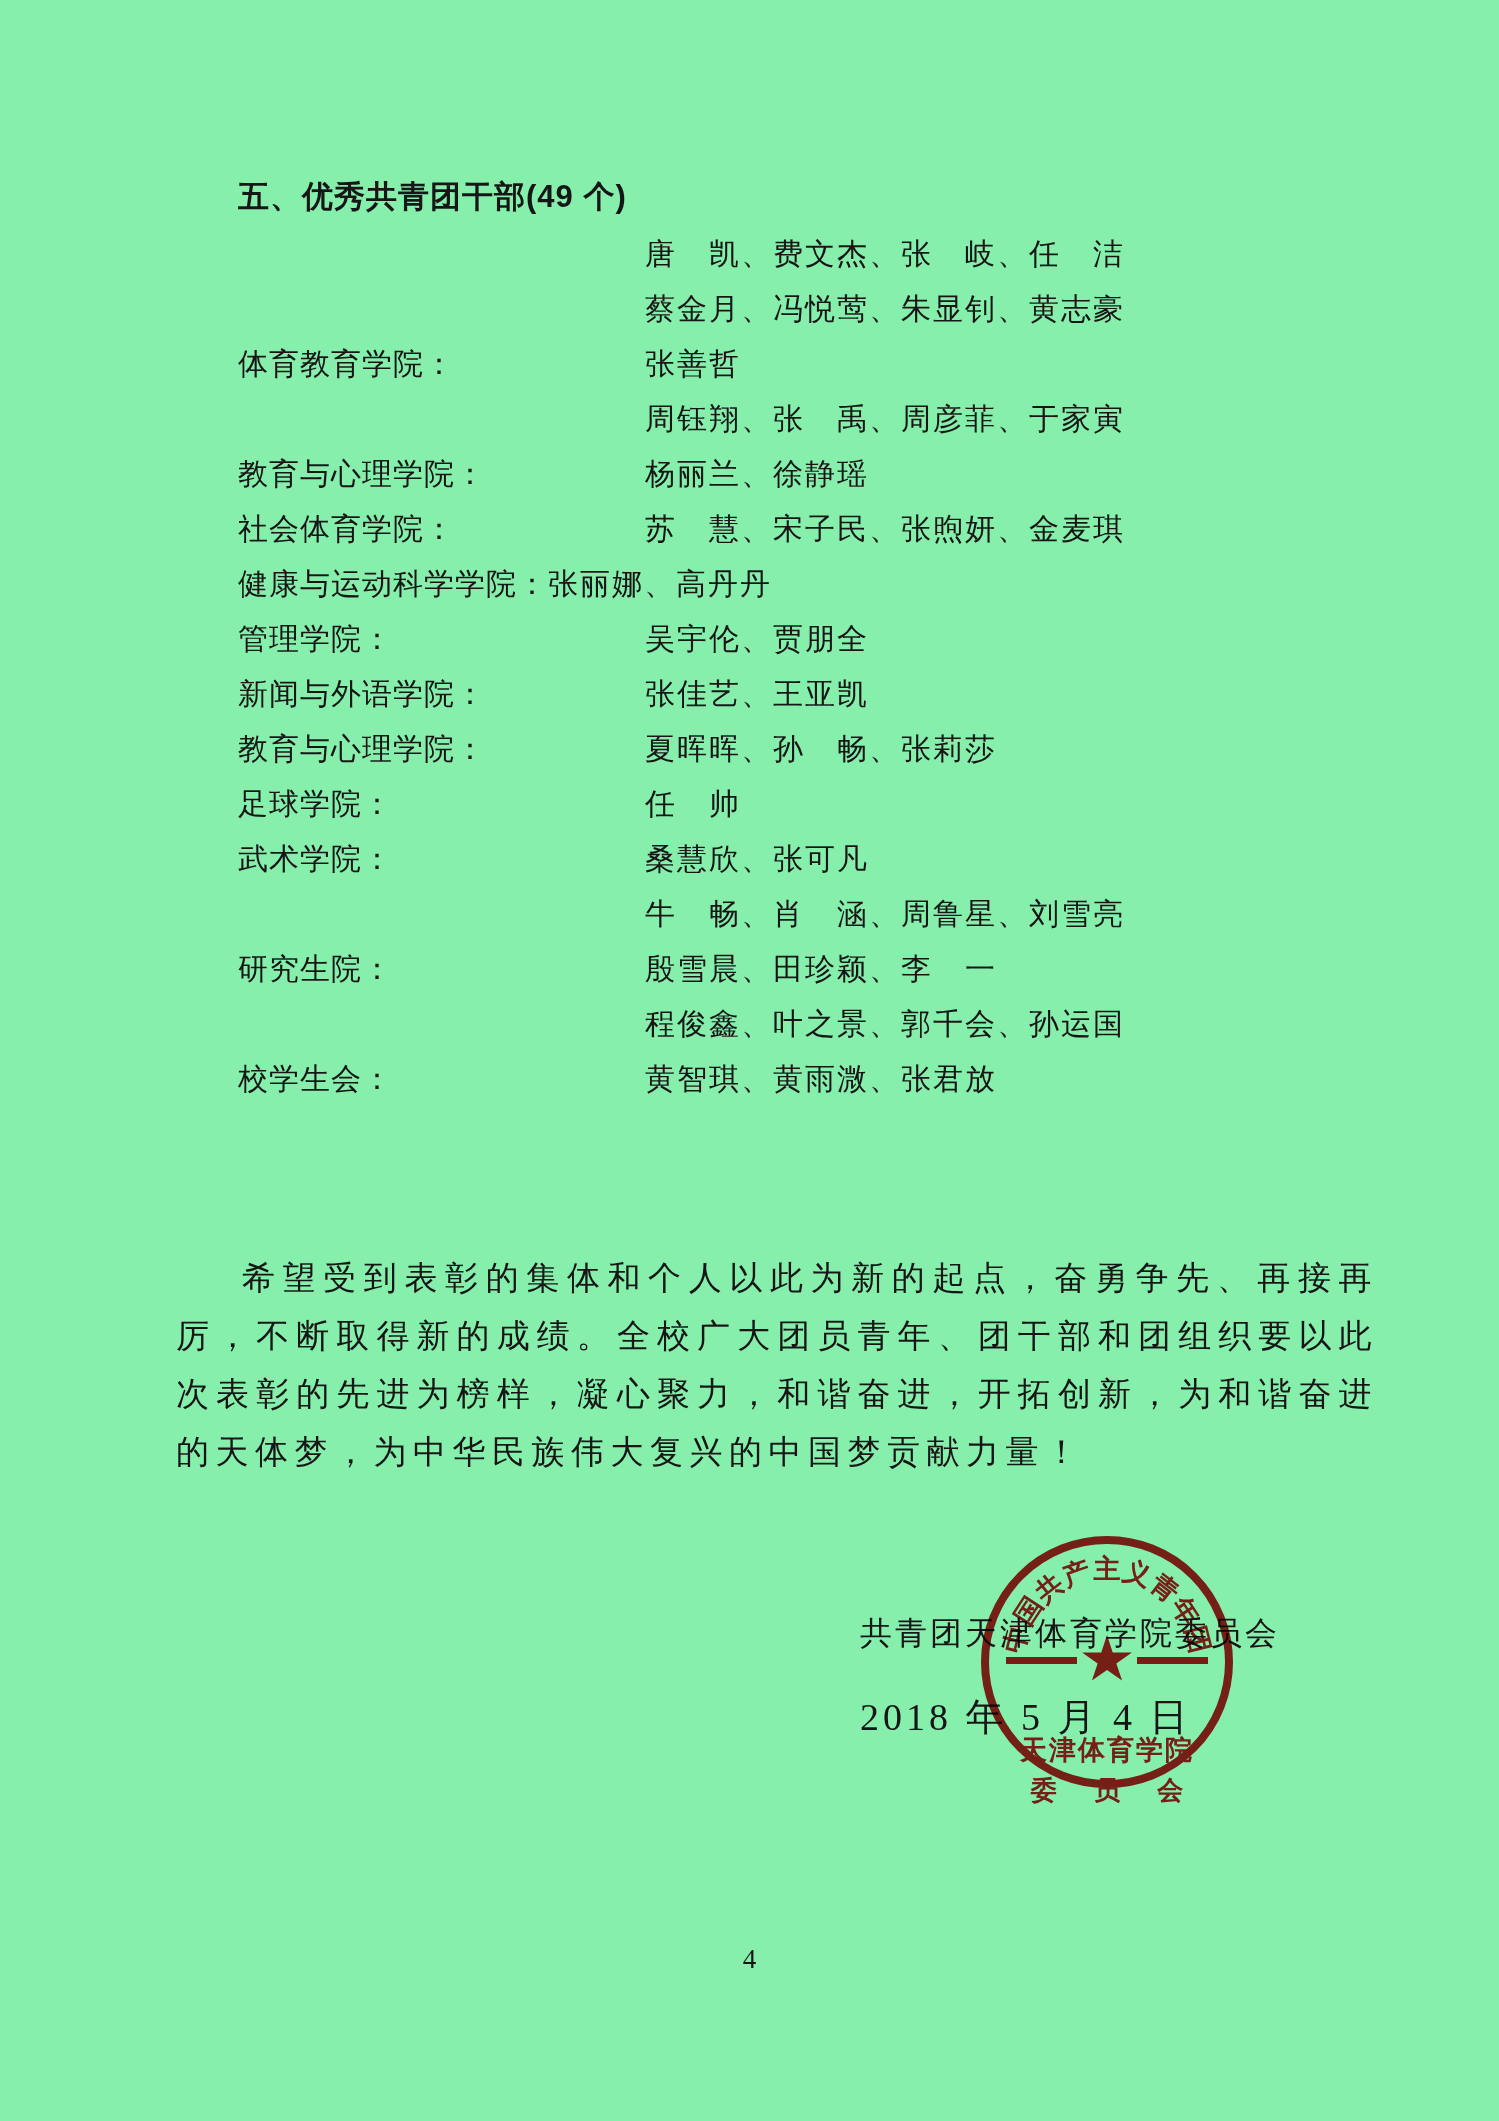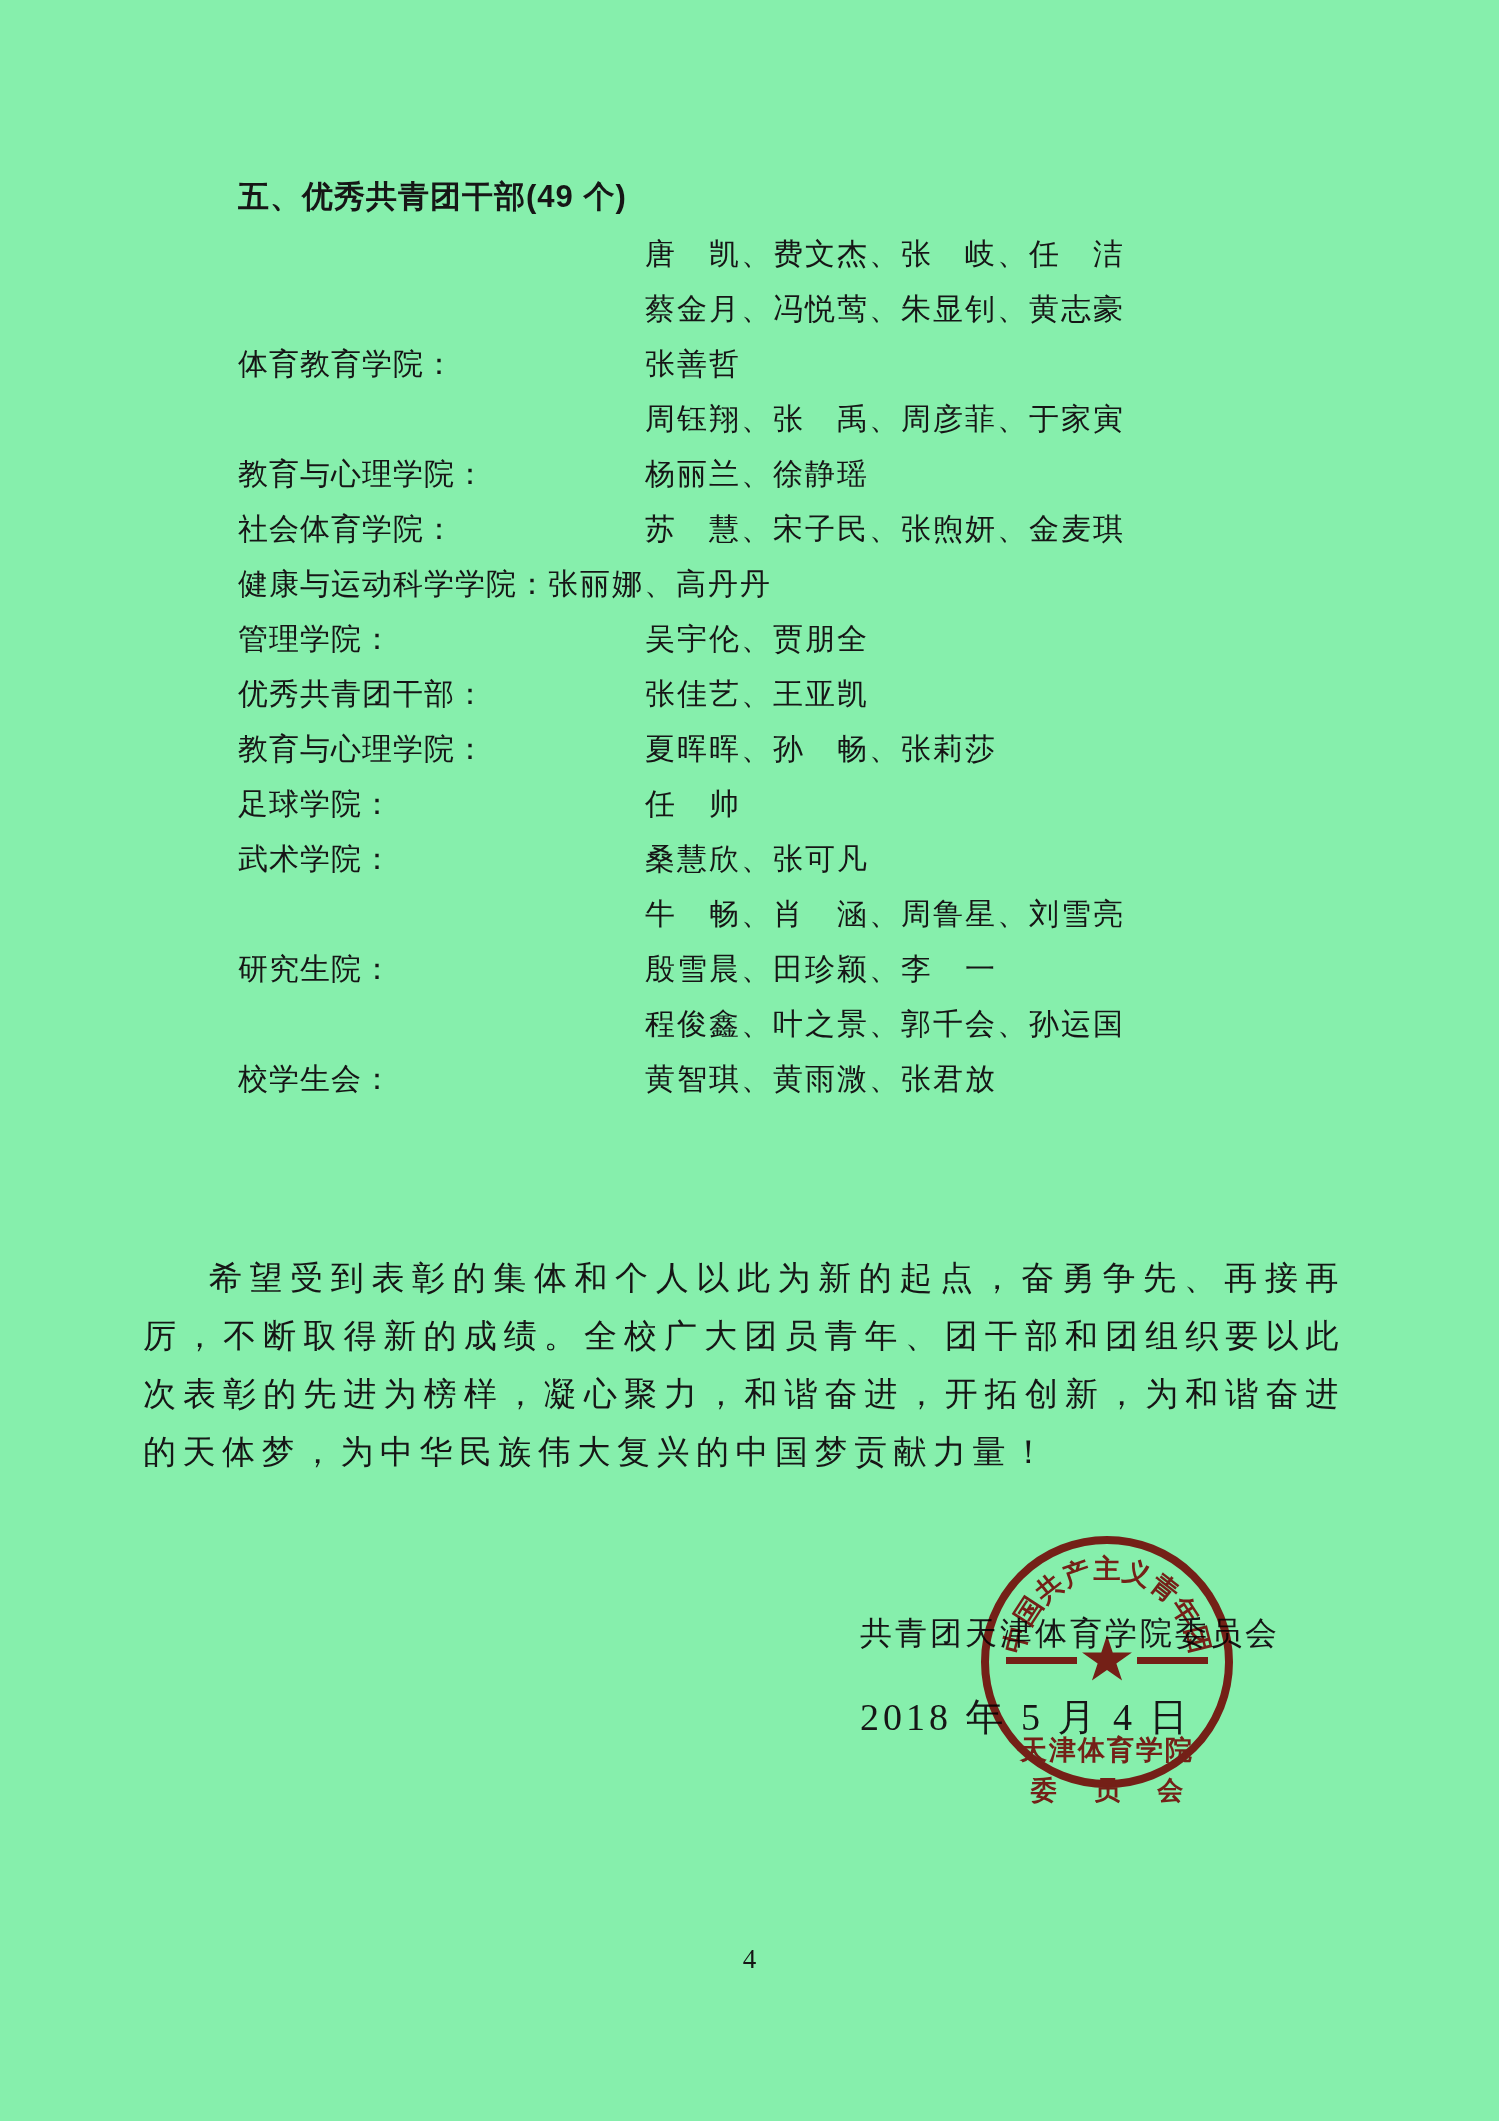--- a/index.html
+++ b/index.html
@@ -21,21 +21,21 @@
   .award-list {
     position:absolute; left:238px; top:226px; width:1090px;
     font-size:30px; line-height:55px;
   }
   .award-row { display:flex; align-items:flex-end; }
   .award-label { flex:0 0 auto; width:407px; white-space:nowrap; letter-spacing:1px; }
   .award-row.inline .award-label { width:auto; }
   .award-names { flex:1 1 auto; }
   .name-line { white-space:nowrap; letter-spacing:2px; }
   .body-paragraph {
-    position:absolute; left:143px; top:1216px; width:1202px;
+    position:absolute; left:176px; top:1216px; width:1202px;
     font-size:33px; line-height:58px; letter-spacing:6.5px;
     text-align:justify; text-justify:inter-character;
     text-indent:2em;
   }
   .signature { position:absolute; left:860px; top:1612px; width:450px; text-align:left; }
   .sig-org { font-size:32px; letter-spacing:3px; white-space:nowrap; }
   .sig-date { font-size:38px; letter-spacing:4px; margin-top:36px; white-space:nowrap; }
   .stamp {
     position:absolute; left:981px; top:1536px; width:252px; height:252px;
     mix-blend-mode:multiply; z-index:5;
@@ -109,21 +109,21 @@
           <div class="name-line">张丽娜、高丹丹</div>
         </div>
       </div>
       <div class="award-row">
         <div class="award-label">管理学院：</div>
         <div class="award-names">
           <div class="name-line">吴宇伦、贾朋全</div>
         </div>
       </div>
       <div class="award-row">
-        <div class="award-label">优秀共青团干部：</div>
+        <div class="award-label">新闻与外语学院：</div>
         <div class="award-names">
           <div class="name-line">张佳艺、王亚凯</div>
         </div>
       </div>
       <div class="award-row">
         <div class="award-label">教育与心理学院：</div>
         <div class="award-names">
           <div class="name-line">夏晖晖、孙　畅、张莉莎</div>
         </div>
       </div>

